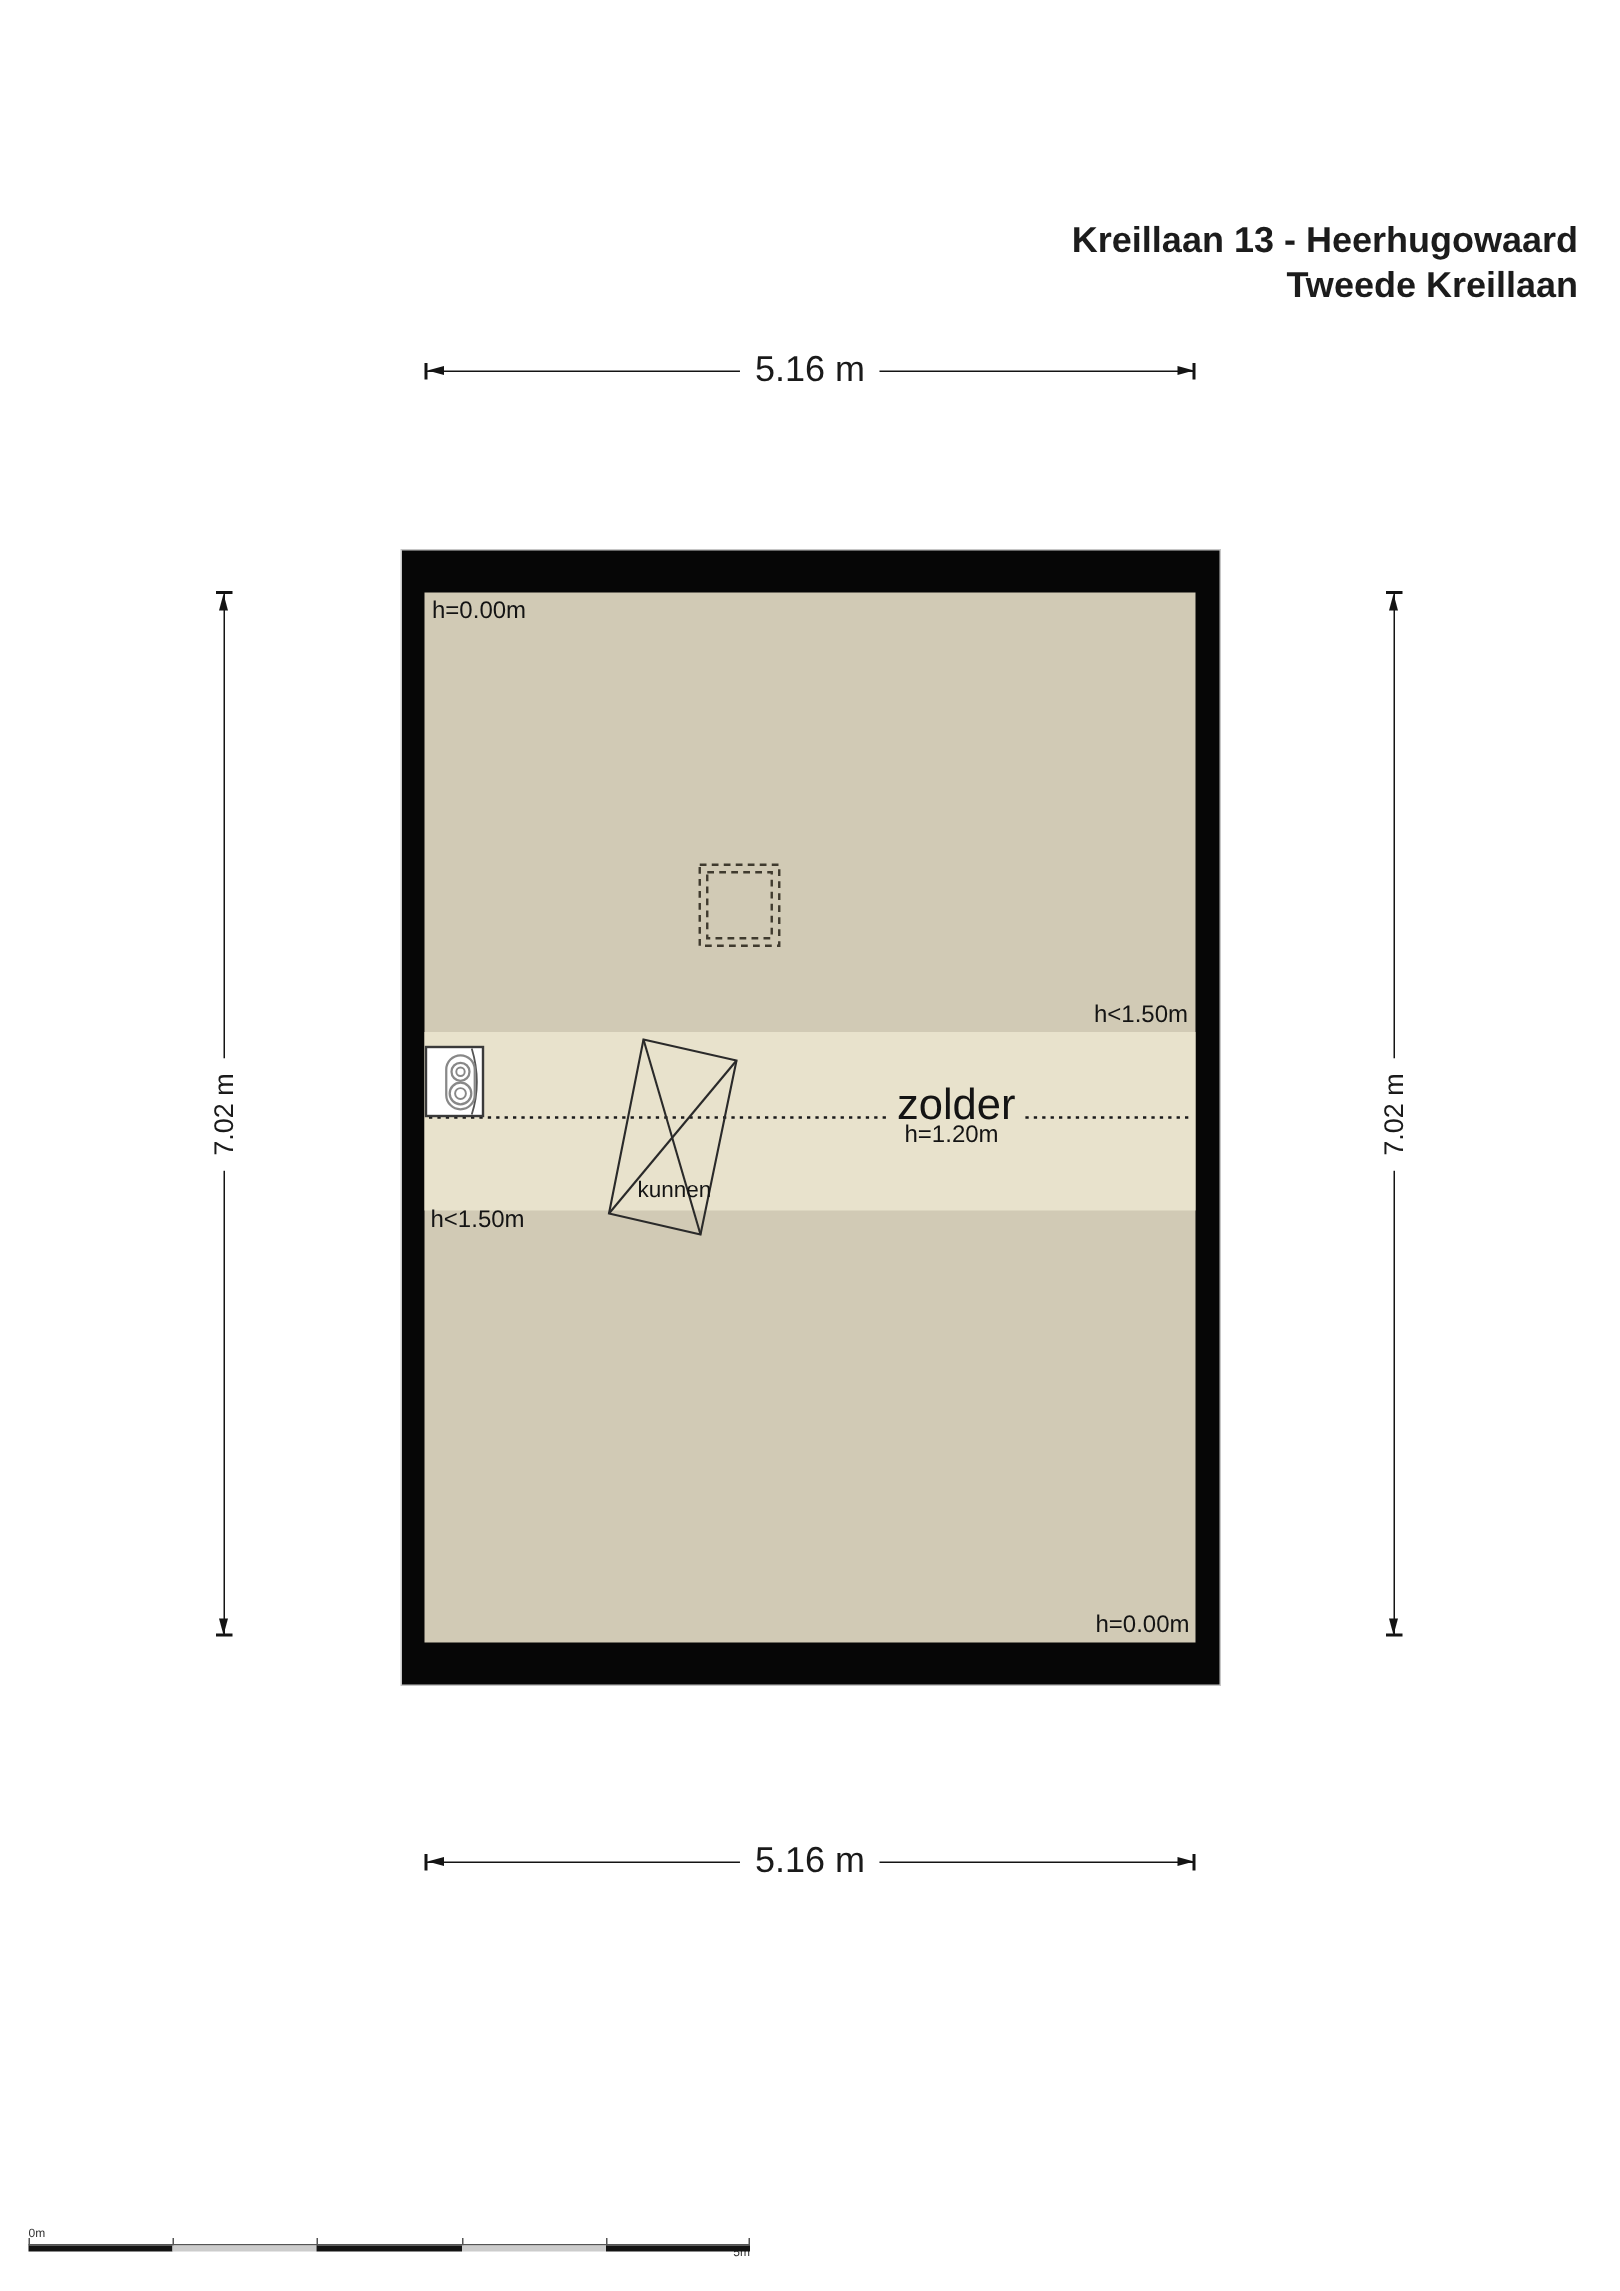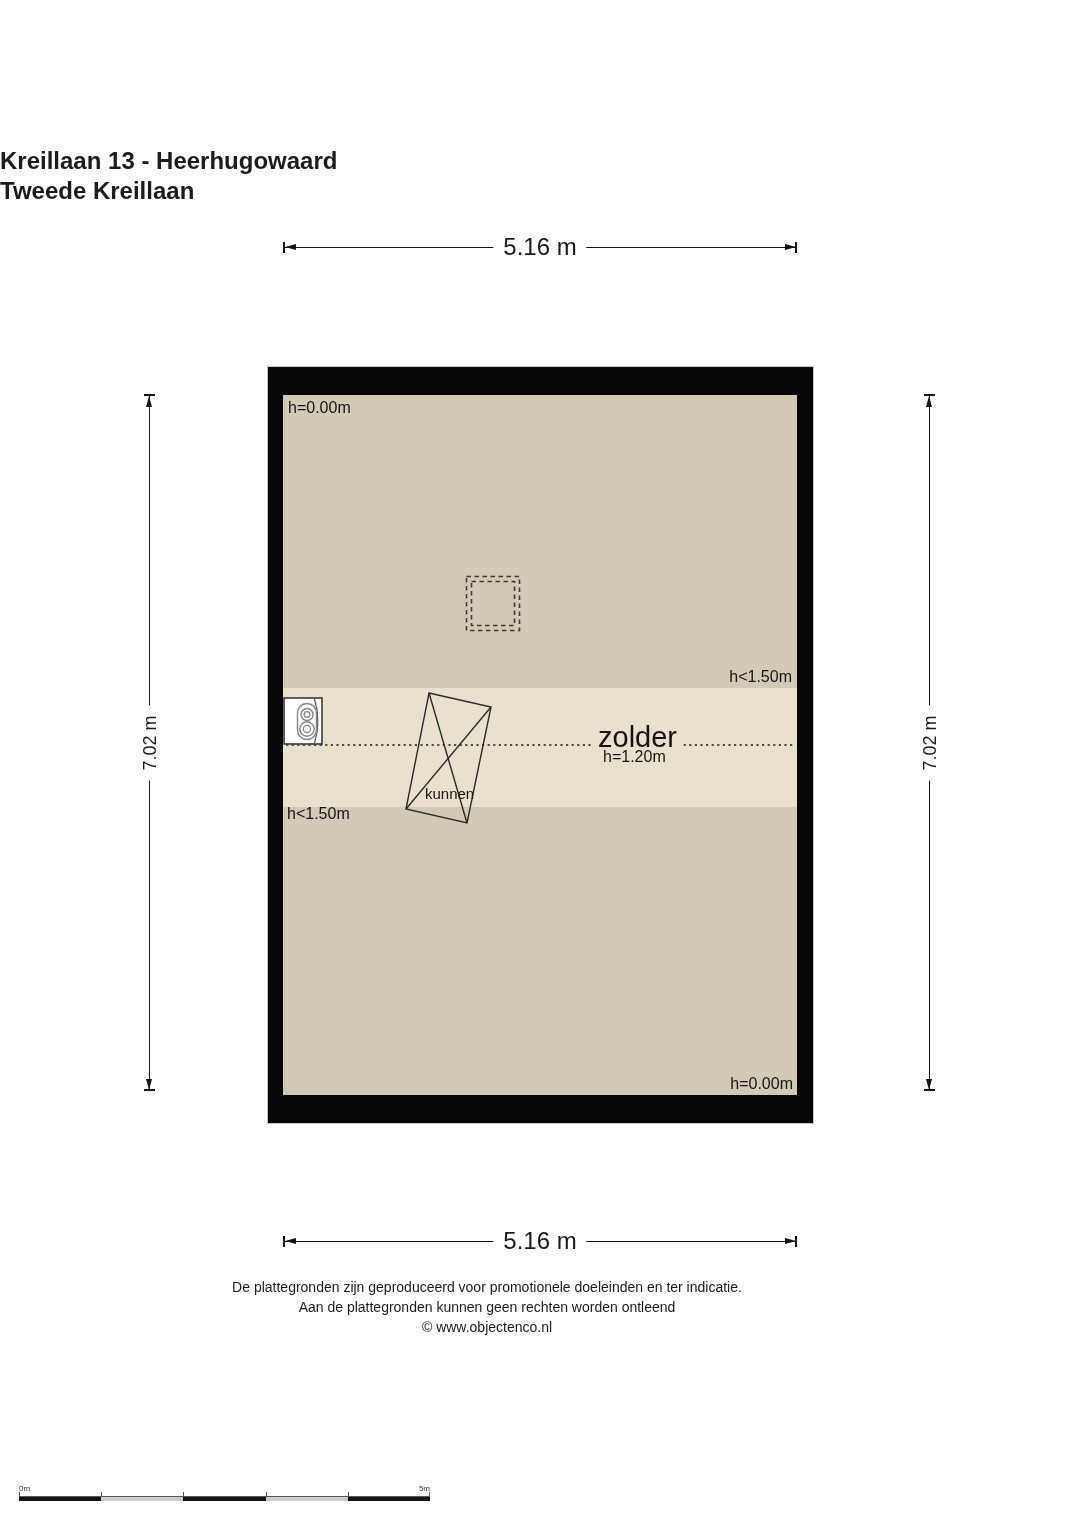--- a/index.html
+++ b/index.html
@@ -6,21 +6,21 @@
   html, body { background:#ffffff; }
   .page {
     position:relative; width:1080px; height:1527px;
     background:#ffffff; color:#1a1a1a;
     font-family:"Liberation Sans", sans-serif;
     overflow:hidden;
   }
   .abs { position:absolute; }
 
   
-  .title { left:0; top:146px; width:1052px; text-align:left;
+  .title { left:0; top:146px; width:1052px; text-align:right;
            font-weight:bold; font-size:24px; line-height:30px; color:#1c1c1c; }
 
   
   .dim-h { position:absolute; height:18px; }
   .dim-h .dline { position:absolute; left:1px; right:1px; top:8px; height:0; border-top:1.4px solid #141414; }
   .dim-h .bar { position:absolute; top:3px; width:1.6px; height:11px; background:#141414; }
   .dim-h .bar.l { left:0; } .dim-h .bar.r { right:0; }
   .dim-h .arr { position:absolute; top:5px; width:0; height:0;
                 border-top:3.6px solid transparent; border-bottom:3.6px solid transparent; }
   .dim-h .arr.l { left:1.5px; border-right:11px solid #141414; }
@@ -63,23 +63,23 @@
   .lbl-h180    { left:320px; top:353px; }
   .lbl-h150-l  { left:4px;  top:410px; }
   .lbl-h000-br { right:4px; top:680px; }
   .lbl-vlizo   { left:142px; top:390px; font-size:15px; }
 
   
   .footer { left:0; top:1277px; width:974px; text-align:center;
             font-size:14px; line-height:20px; color:#1c1c1c; }
 
   
-  .scalebar { left:19px; top:1484px; width:411px; height:18px; font-size:8px; color:#333; }
+  .scalebar { left:19px; top:1484px; width:481px; height:18px; font-size:8px; color:#333; }
   .scalebar .sb-l0 { position:absolute; left:0; top:0; }
-  .scalebar .sb-l5 { position:absolute; right:0; top:0; }
+  .scalebar .sb-l5 { position:absolute; right:0; top:13px; }
   .sb-bar { position:absolute; left:0; right:0; top:12px; height:5px;
             border-top:1px solid #555; display:flex; }
   .sb-seg { flex:1; }
   .sb-dark { background:#141414; }
   .sb-light { background:#cccccc; }
   .sb-tick { position:absolute; top:8px; width:1px; height:5px; background:#555; }
 </style>
 </head>
 <body>
 
@@ -160,25 +160,20 @@
   <div class="abs plan-labels">
     <div class="lbl-h000-tl">h=0.00m</div>
     <div class="lbl-h150-r">h&lt;1.50m</div>
     <div class="lbl-zolder">zolder</div>
     <div class="lbl-h180">h=1.20m</div>
     <div class="lbl-h150-l">h&lt;1.50m</div>
     <div class="lbl-h000-br">h=0.00m</div>
     <div class="lbl-vlizo">kunnen</div>
   </div>
 
-  <div class="abs footer">
-    <div>De plattegronden zijn geproduceerd voor promotionele doeleinden en ter indicatie.</div>
-    <div>Aan de plattegronden kunnen geen rechten worden ontleend</div>
-    <div>© www.objectenco.nl</div>
-  </div>
 
   <div class="abs scalebar">
     <div class="sb-l0">0m</div>
     <div class="sb-l5">5m</div>
     <div class="sb-tick" style="left:0;"></div>
     <div class="sb-tick" style="left:20%;"></div>
     <div class="sb-tick" style="left:40%;"></div>
     <div class="sb-tick" style="left:60%;"></div>
     <div class="sb-tick" style="left:80%;"></div>
     <div class="sb-tick" style="right:0;"></div>

